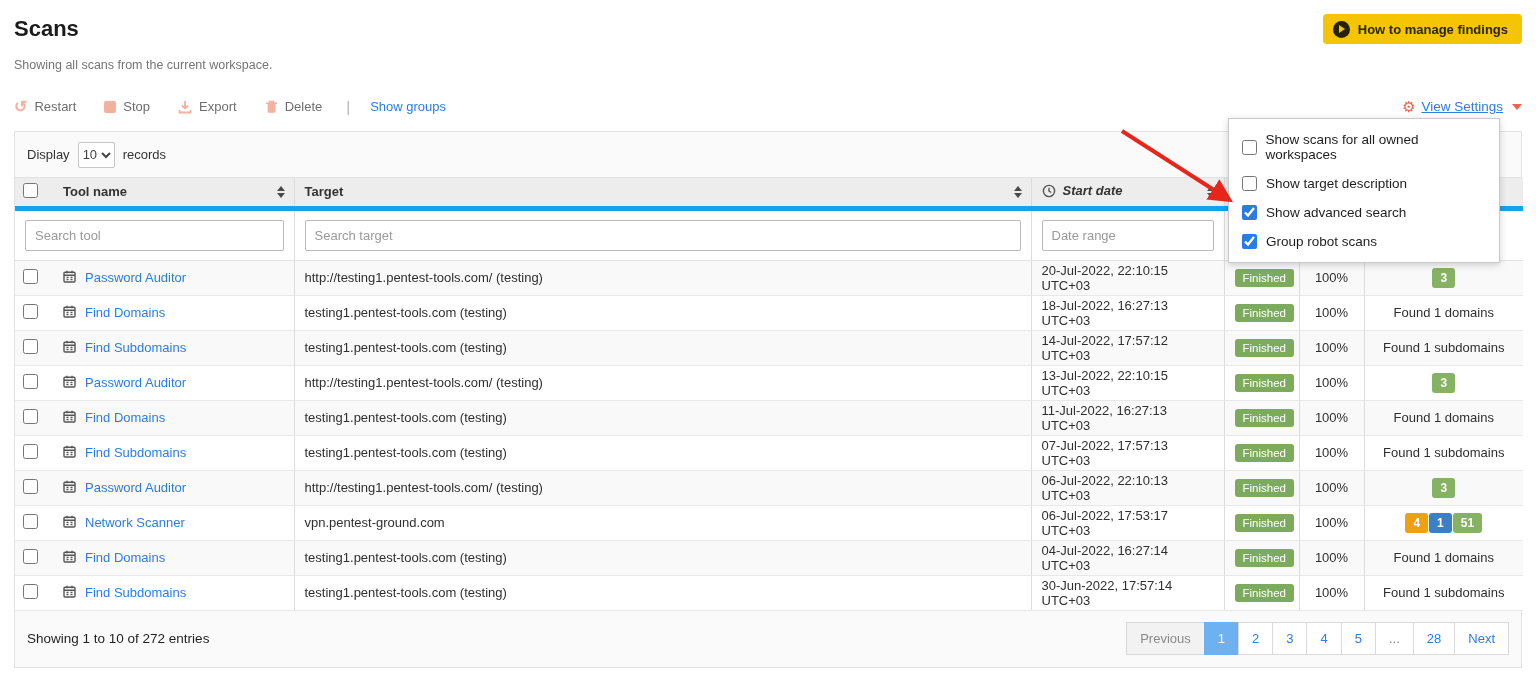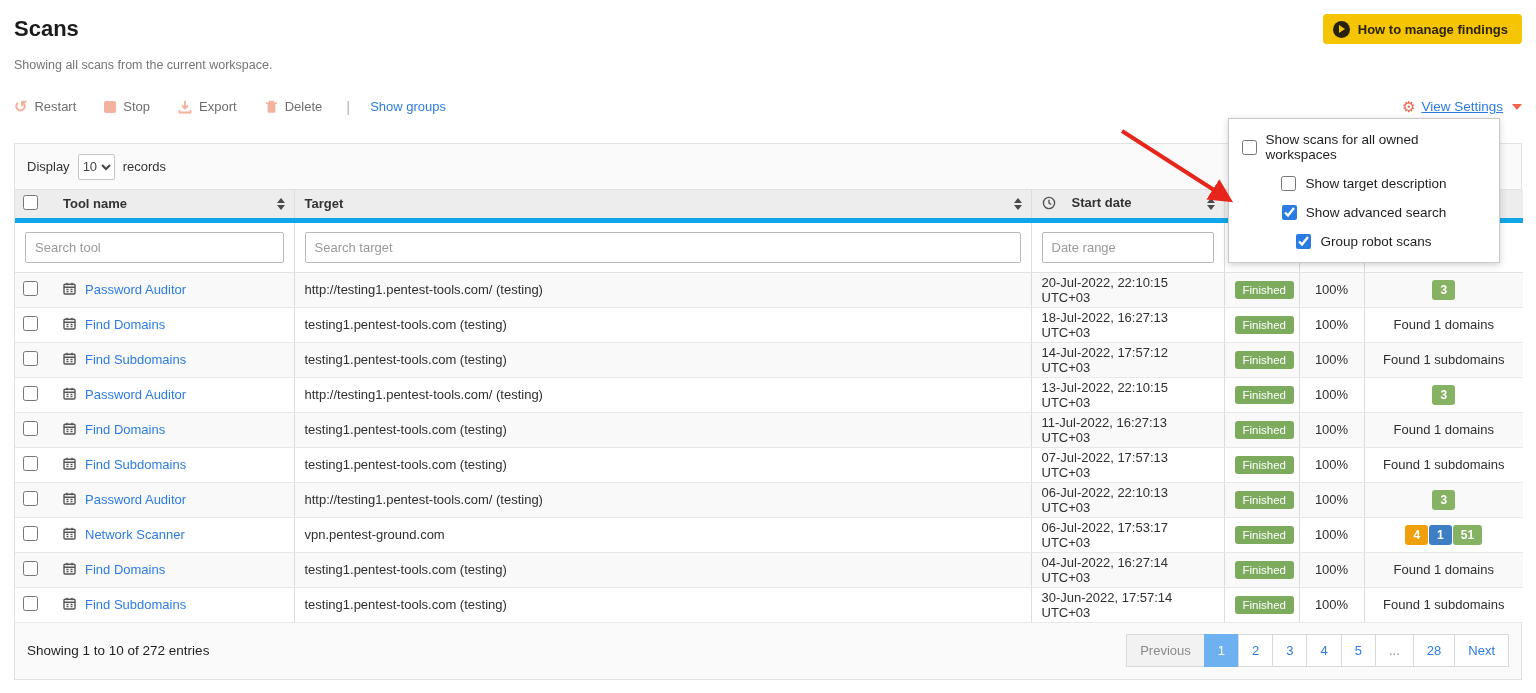--- a/index.html
+++ b/index.html
@@ -27,34 +27,34 @@
   .tb-ico{color:var(--salmon-pale);display:inline-flex;align-items:center;}
   .glyph{font-size:16px;line-height:14px;font-weight:bold;}
   .stop-sq{width:12px;height:12px;background:var(--salmon-pale);border-radius:2px;}
   .tb-sep{color:#b5b5b5;margin:0 20px 0 -4px;font-size:15px;}
   .link{color:var(--link);text-decoration:none;cursor:pointer;}
   .toolbar-right{margin-left:auto;display:flex;align-items:center;gap:6px;}
   .gear{color:var(--salmon);font-size:15px;line-height:15px;}
   .view-settings{color:var(--link);text-decoration:underline;font-size:13.5px;}
   .caret-down{width:0;height:0;border-left:5px solid transparent;border-right:5px solid transparent;border-top:6px solid var(--salmon);margin-left:3px;}
 
-  .table-wrap{margin-top:28px;border:1px solid var(--border);}
+  .table-wrap{margin-top:16px;border:1px solid var(--border);}
   .display-bar{background:var(--bar-bg);height:46px;padding:0 12px;display:flex;align-items:center;gap:8px;
     font-size:13px;color:#333;border-bottom:1px solid var(--border);}
   .display-bar select{height:26px;font-size:13px;border:1px solid #c6c6c6;background:#fff;border-radius:2px;color:#444;font-family:inherit;}
 
   table{width:100%;border-collapse:collapse;table-layout:fixed;font-size:13px;}
   thead th{background:var(--hdr-bg);height:30px;text-align:left;font-weight:bold;color:#333;
     padding:0 10px;border-bottom:5px solid #0ea5e9;position:relative;}
   .vb{border-left:1px solid #dcdcdc;}
   .sort-icon{position:absolute;right:9px;top:50%;transform:translateY(-50%);display:flex;flex-direction:column;gap:2px;cursor:pointer;}
   .sort-icon i{width:0;height:0;border-left:4px solid transparent;border-right:4px solid transparent;display:block;}
   .sort-icon .up{border-bottom:5px solid #4a4a4a;}
   .sort-icon .dn{border-top:5px solid #4a4a4a;}
-  .hdr-lbl{display:inline-flex;align-items:center;gap:16px;}
+  .hdr-lbl{display:inline-flex;align-items:center;gap:7px;font-style:italic;}
   .search-row td{padding:9px 10px;background:#fff;border-bottom:1px solid var(--border);}
   input[type=text]{width:100%;height:31px;border:1px solid #b9b9b9;border-radius:2px;padding:0 9px;
     font-size:13px;color:#333;font-family:inherit;}
   ::placeholder{color:#9a9a9a;opacity:1;}
   tbody td{height:35px;padding:0 10px;border-bottom:1px solid #e8e8e8;color:#2f2f2f;background:#fff;}
   tbody tr:nth-child(odd) td{background:#f9f9f9;}
   tbody a{color:var(--link);text-decoration:none;cursor:pointer;}
   .c-check{text-align:left;padding:0 0 0 8px;}
   input[type=checkbox]{width:15px;height:15px;margin:0;accent-color:#2b7ce2;}
   .tool-cell{display:flex;align-items:flex-start;gap:9px;}
@@ -68,21 +68,21 @@
   .tfoot{background:var(--bar-bg);height:56px;padding:0 12px;display:flex;align-items:center;font-size:13.5px;color:#1f1f1f;}
   .pager{margin-left:auto;display:flex;}
   .page-btn{padding:8px 13px;border:1px solid #d9d9d9;background:#fff;color:var(--link);
     font-size:13px;text-align:left;margin-left:-1px;cursor:pointer;}
   .page-btn.disabled{background:#f2f2f2;color:#8a8a8a;cursor:default;}
   .page-btn.active{background:#6db1f1;color:#fff;border-color:#6db1f1;}
   .page-btn.ellipsis{color:#8a8a8a;cursor:default;}
 
   .vs-menu{position:absolute;left:1228px;top:118px;width:272px;background:#fff;border:1px solid #c9c9c9;
     box-shadow:0 2px 7px rgba(0,0,0,.18);padding:6px 0;z-index:10;}
-  .vs-item{display:flex;align-items:center;gap:9px;padding:7px 13px;font-size:13.5px;color:#1e1e1e;cursor:pointer;justify-content:center;}
+  .vs-item{display:flex;align-items:center;gap:9px;padding:7px 13px;font-size:13.5px;color:#1e1e1e;cursor:pointer;}
   .arrow-svg{position:absolute;left:1098px;top:120px;z-index:11;pointer-events:none;}
 </style>
 </head>
 <body>
 
 <div class="page">
 
   <div class="header-row">
     <div>
       <h1>Scans</h1>

